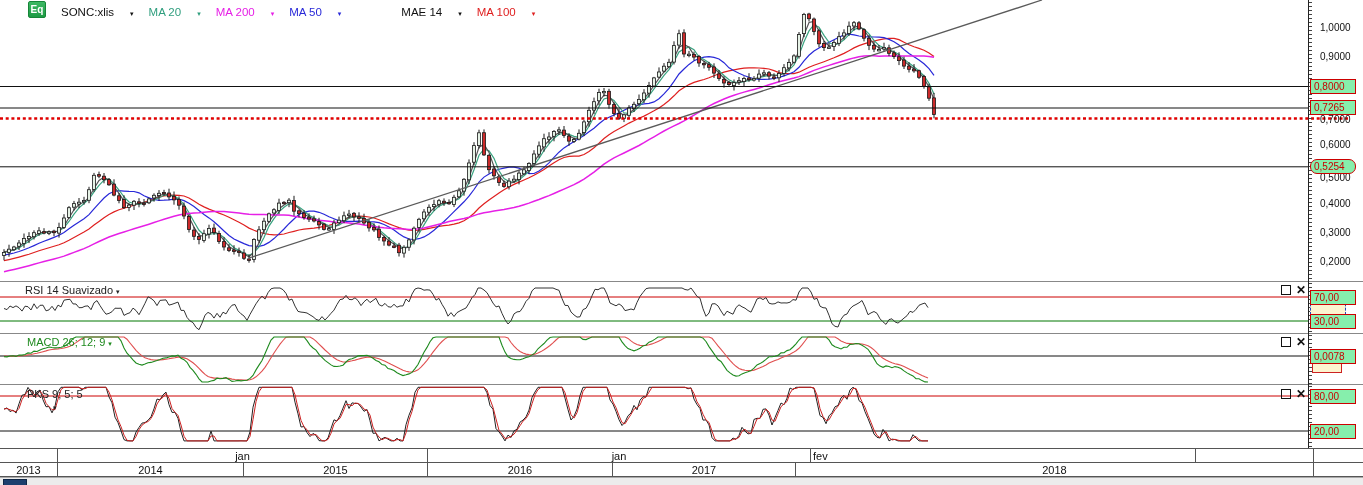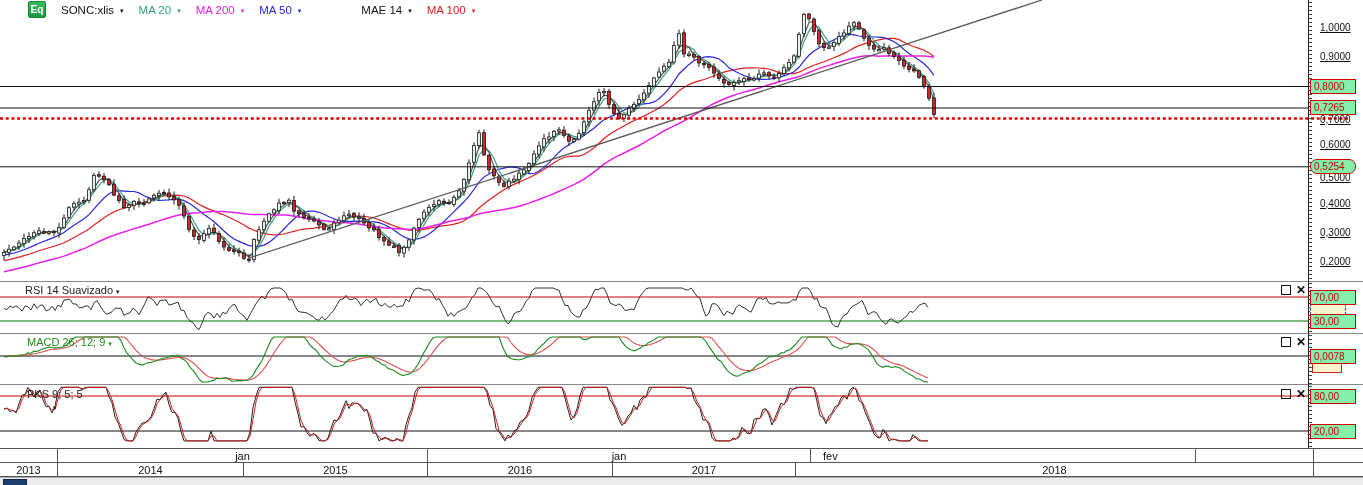--- a/index.html
+++ b/index.html
@@ -1,48 +1,48 @@
 <!DOCTYPE html>
 <html><head>
 <meta charset="utf-8">
 <style>
   html,body{margin:0;padding:0;background:#fff;}
   .app{position:relative;width:1363px;height:485px;background:#fff;overflow:hidden;
        font-family:"Liberation Sans",sans-serif;color:#111;}
   svg{position:absolute;left:0;top:0;}
   
-  .toolbar{position:absolute;left:28px;top:1px;display:flex;align-items:center;gap:15px;
+  .toolbar{position:absolute;left:28px;top:1px;display:flex;align-items:flex-end;gap:15px;
            font-size:11.5px;z-index:5;white-space:nowrap;}
   .badge{display:inline-flex;align-items:center;justify-content:center;width:16px;height:15px;
          background:linear-gradient(#3db863,#1d9a44);color:#fff;font-weight:bold;font-size:10px;
          border-radius:2px;border:1px solid #168538;}
-  .tb-item{display:inline-flex;align-items:center;gap:6px;cursor:pointer;}
+  .tb-item{display:inline-flex;align-items:center;gap:16px;cursor:pointer;}
   .arr{font-size:7px;line-height:1;transform:translateY(1px);}
   
   .ptitle{position:absolute;font-size:11px;z-index:4;display:flex;gap:3px;align-items:center;
           white-space:nowrap;cursor:pointer;}
   
   .yaxis{position:absolute;left:0;top:0;width:1363px;height:477px;z-index:3;pointer-events:none;}
-  .tick{position:absolute;left:1320px;font-size:10px;color:#111;z-index:1;white-space:nowrap;text-decoration:underline;}
+  .tick{position:absolute;left:1320px;font-size:10px;color:#111;z-index:1;white-space:nowrap;}
   .lvlbox{position:absolute;left:1310px;min-width:38px;font-size:10px;color:#c80000;
           background:#86efac;border:1px solid #cc0000;padding:0 3px;height:13px;line-height:13px;
           z-index:2;white-space:nowrap;}
   .frag{position:absolute;z-index:1;background:#fcf4cf;}
   .ruler{position:absolute;left:1309px;width:3px;
          background:repeating-linear-gradient(to bottom,#444 0 1px,transparent 1px 4px);}
   
   .pbtns{position:absolute;left:1281px;display:flex;gap:5px;align-items:center;z-index:4;}
   .sq{width:8px;height:8px;border:1.5px solid #111;display:inline-block;cursor:pointer;}
   .xbtn{font-size:12px;font-weight:bold;color:#111;line-height:10px;cursor:pointer;}
   
   .taxis{position:absolute;left:0;top:448px;width:1363px;height:29px;font-size:11px;z-index:2;}
   .trow{position:absolute;left:0;width:1113px;}
   .tcell{position:absolute;box-sizing:border-box;border-left:1px solid #555;height:100%;
          display:flex;align-items:center;justify-content:center;}
-  .tcell.left{justify-content:flex-start;padding-left:12px;}
+  .tcell.left{justify-content:flex-start;padding-left:2px;}
   .hline{position:absolute;left:0;width:1363px;height:1px;background:#555;}
   
   .sbar{position:absolute;left:0;top:477px;width:1363px;height:8px;background:#ececec;
         border-top:1px solid #aaa;box-sizing:border-box;z-index:2;}
   .sthumb{position:absolute;left:3px;top:1px;width:22px;height:6px;background:#1d3f6e;
           border:1px solid #0f2747;cursor:pointer;}
 </style>
 </head>
 <body>
 

